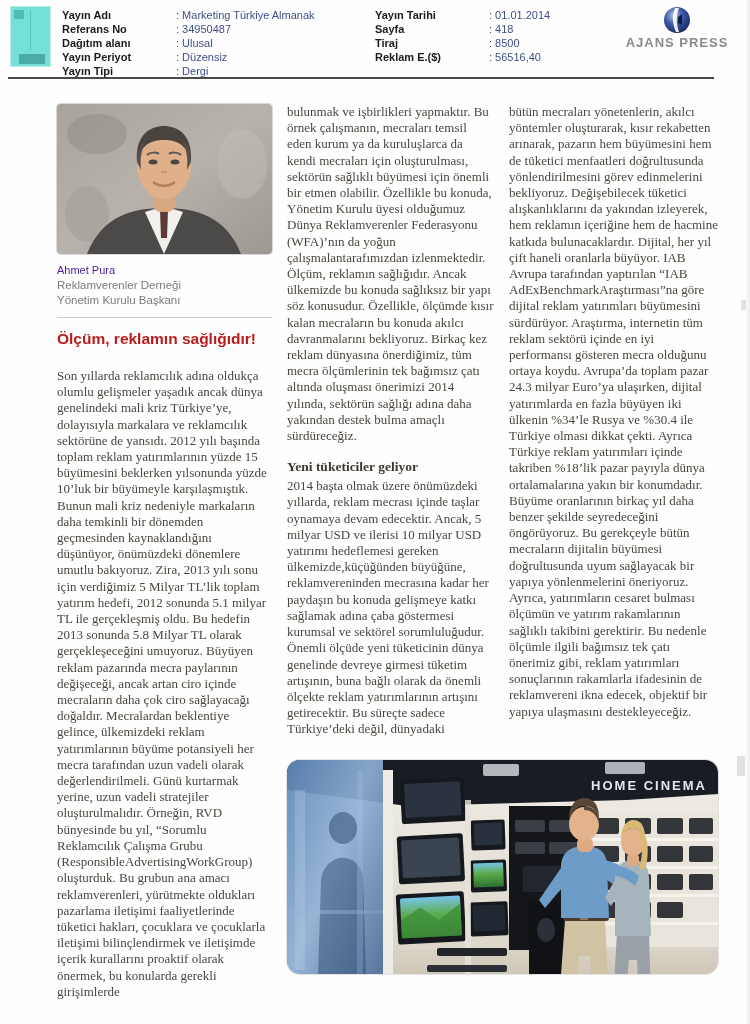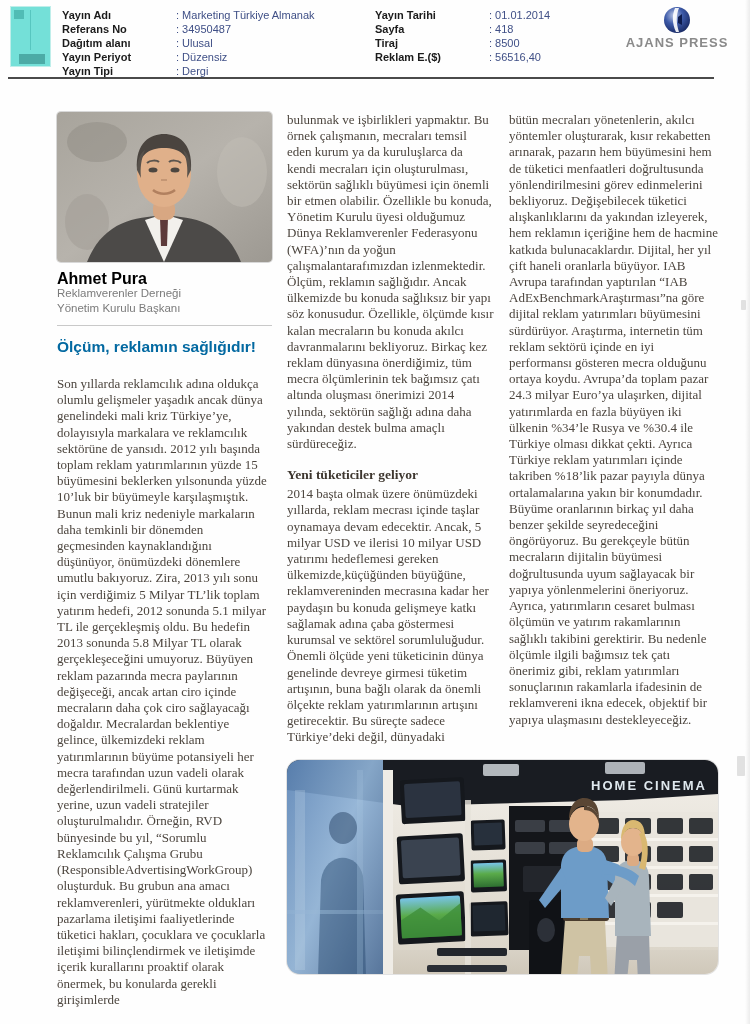--- a/index.html
+++ b/index.html
@@ -26,37 +26,37 @@
   .frow{display:flex;gap:22px;}
   .flabel{width:92px;font-weight:bold;color:#1b1b1b;}
   .fvalue{color:#3f4f86;}
 
   .logo{position:absolute;right:18px;top:5px;width:110px;text-align:center;margin-left:24px;}
   .logo svg{display:block;margin:0 auto;}
   .logo-text{font-size:13px;font-weight:bold;color:#8a8a8a;letter-spacing:1px;white-space:nowrap;}
   .hdr-rule{position:absolute;left:8px;top:77px;width:706px;height:2px;background:#4a4a4a;}
 
   
-  .col{position:absolute;top:112px;}
+  .col{position:absolute;top:104px;}
   .col1{left:57px;width:215px;}
   .col2{left:287px;width:207px;}
   .col3{left:509px;width:210px;}
 
   .body-txt{
     font-family:"Liberation Serif",serif;
     font-size:13px;line-height:16.2px;color:#4c453e;
     margin:0;text-align:left;
   }
   .portrait{width:215px;height:150px;border-radius:4px;overflow:hidden;
     box-shadow:0 0 0 1px #d8d8d8;}
   .caption{margin-top:9px;}
-  .author-name{font-size:16px;font-weight:bold;color:#000000;line-height:15px;}
+  .author-name{font-size:11px;font-weight:normal;color:#4c1d95;line-height:15px;}
   .author-line{font-size:11.5px;color:#7b7b7b;line-height:15px;}
   .cap-rule{margin-top:9px;height:1px;background:#c9c9c9;}
-  .headline{font-size:15.5px;font-weight:bold;color:#0369a1;margin:12px 0 0 0;line-height:18px;}
+  .headline{font-size:15.5px;font-weight:bold;color:#b91c1c;margin:12px 0 0 0;line-height:18px;}
   .col1 .body-txt{margin-top:20px;}
 
   .subhead{
     font-family:"Liberation Serif",serif;
     font-size:13.5px;font-weight:bold;color:#3e372f;
     margin:14px 0 3px 0;line-height:17px;
   }
 
   
   .store-photo{position:absolute;left:287px;top:760px;width:431px;height:214px;

